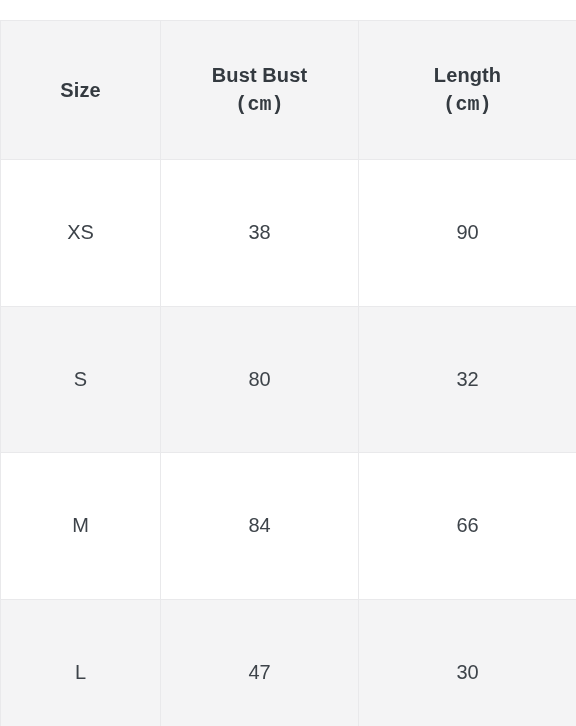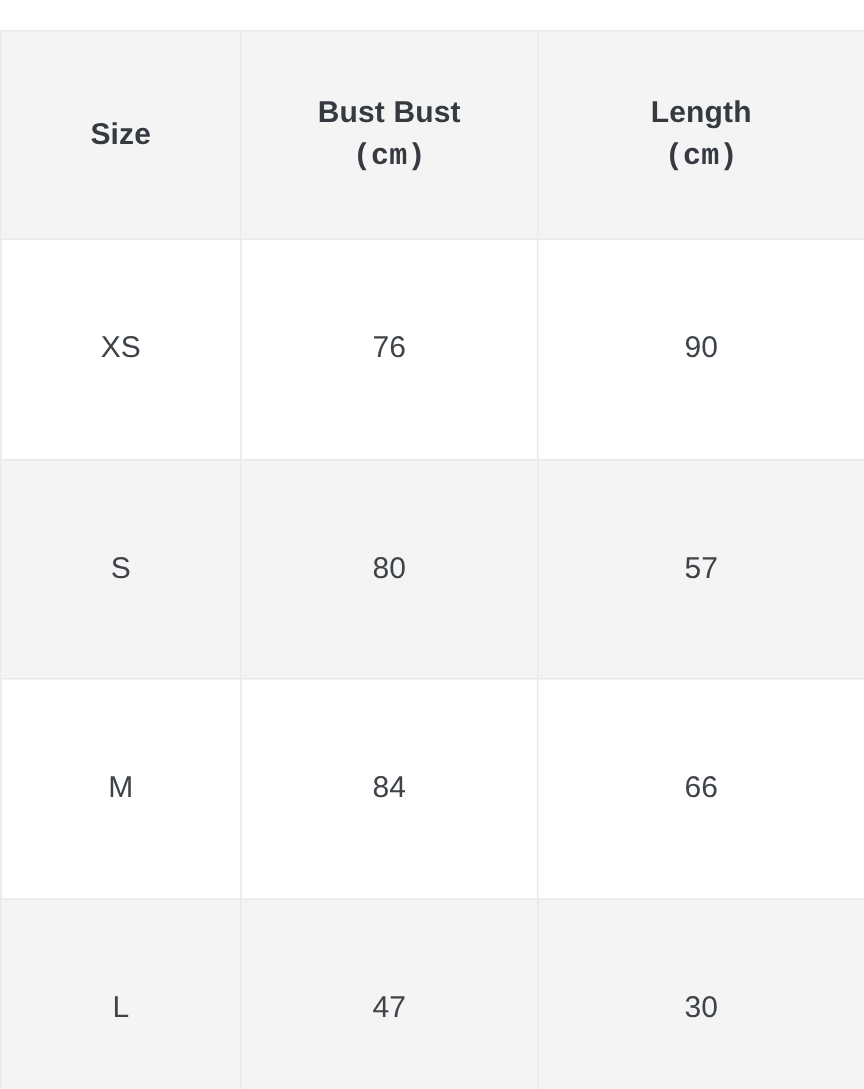--- a/index.html
+++ b/index.html
@@ -85,27 +85,27 @@
       </th>
       <th>
         <span class="th-main">Length</span>
         <span class="th-unit">(cm)</span>
       </th>
     </tr>
   </thead>
   <tbody>
     <tr class="row-default">
       <td>XS</td>
-      <td>76</td>
+      <td>38</td>
       <td>90</td>
     </tr>
     <tr class="row-alt">
       <td>S</td>
       <td>80</td>
-      <td>57</td>
+      <td>32</td>
     </tr>
     <tr class="row-default">
       <td>M</td>
       <td>84</td>
       <td>66</td>
     </tr>
     <tr class="row-alt">
       <td>L</td>
       <td>47</td>
       <td>30</td>

